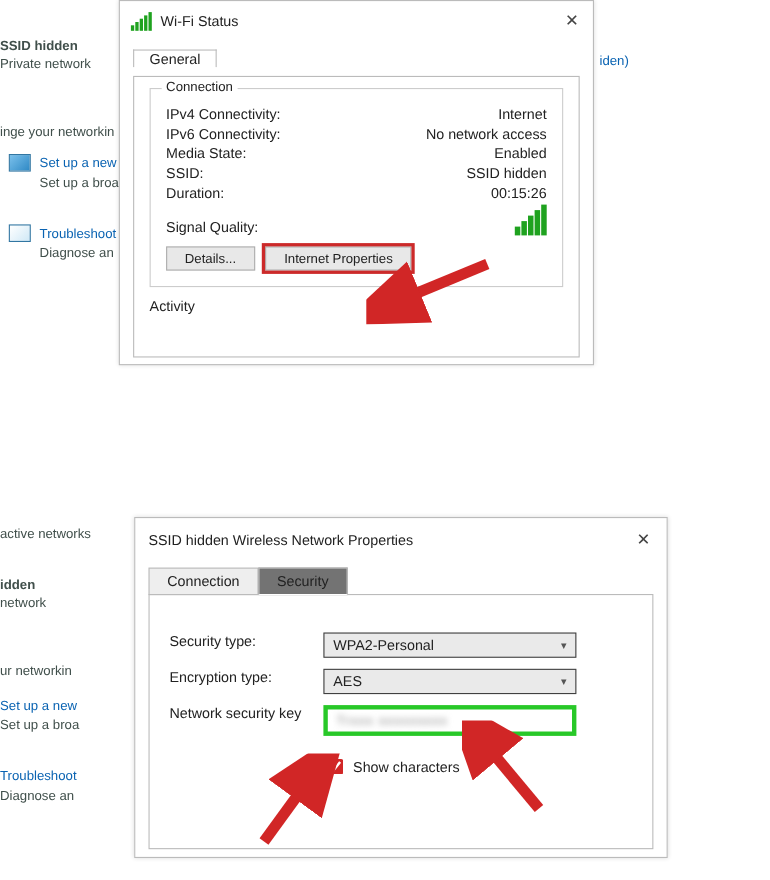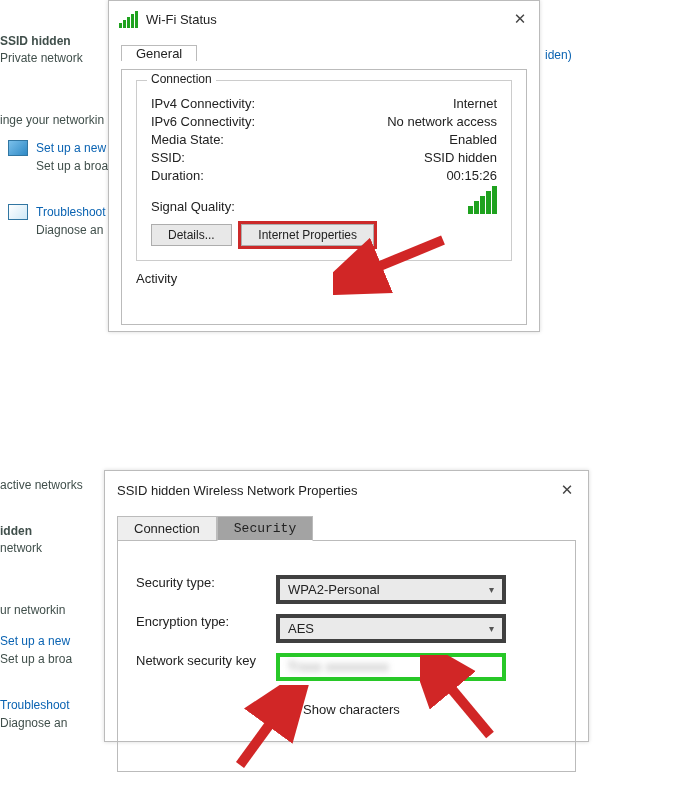--- a/index.html
+++ b/index.html
@@ -27,30 +27,30 @@
   .signal.small span:nth-child(3){height:11px}
   .signal.small span:nth-child(4){height:14px}
   .signal.small span:nth-child(5){height:17px}
   .signal.big span { width:5px; }
   .signal.big span:nth-child(1){height:8px}
   .signal.big span:nth-child(2){height:13px}
   .signal.big span:nth-child(3){height:18px}
   .signal.big span:nth-child(4){height:23px}
   .signal.big span:nth-child(5){height:28px}
 
-  .d2 { left:104px; top:470px; width:485px; height:272px; }
+  .d2 { left:122px; top:470px; width:485px; height:310px; }
   .d2-title { display:flex; align-items:center; height:38px; padding:0 12px; }
   .d2-title .t { flex:1; font-size:13px; }
   .tabs2 { display:flex; margin:6px 0 0 12px; }
   .tab2 { border:1px solid #bbb; padding:4px 16px; font-size:13px; background:#eee; cursor:pointer; position:relative; top:1px; }
-  .tab2.active { background:#a3a3a3; border-bottom-color:#fff; z-index:2;font-family:Liberation Mono, monospace; }
+  .tab2.active { background:#737373; border-bottom-color:#fff; z-index:2; }
   .d2-body { border:1px solid #bbb; margin:0 12px 12px 12px; padding:24px 18px; height:232px; position:relative; }
   .frow { display:flex; margin:10px 0; }
   .flabel { width:140px; }
-  .select { flex:1; max-width:230px; border:4px solid #404040; background:#eaeaea; padding:3px 8px; display:flex; justify-content:space-between; align-items:center; cursor:pointer; }
+  .select { flex:1; max-width:230px; border:1px solid #404040; background:#eaeaea; padding:3px 8px; display:flex; justify-content:space-between; align-items:center; cursor:pointer; }
   .chev { font-size:10px; color:#555; }
   .password-box { width:230px; border:4px solid #28c828; background:#fff; padding:3px 8px; height:28px; display:flex; align-items:center; color:#888; }
   .password-blur { filter: blur(3px); letter-spacing:1px; font-size:12px; }
   .check { display:inline-flex; align-items:center; gap:6px; margin-top:8px; margin-left:140px; }
   .check input { width:14px; height:14px; accent-color:#d12626; }
   .net-icon { width:20px; height:16px; background:linear-gradient(135deg,#7ac0eb,#2f89c5); border:1px solid #3176a2; display:inline-block; margin-right:8px; }
 </style>
 </head>
 <body>
 

